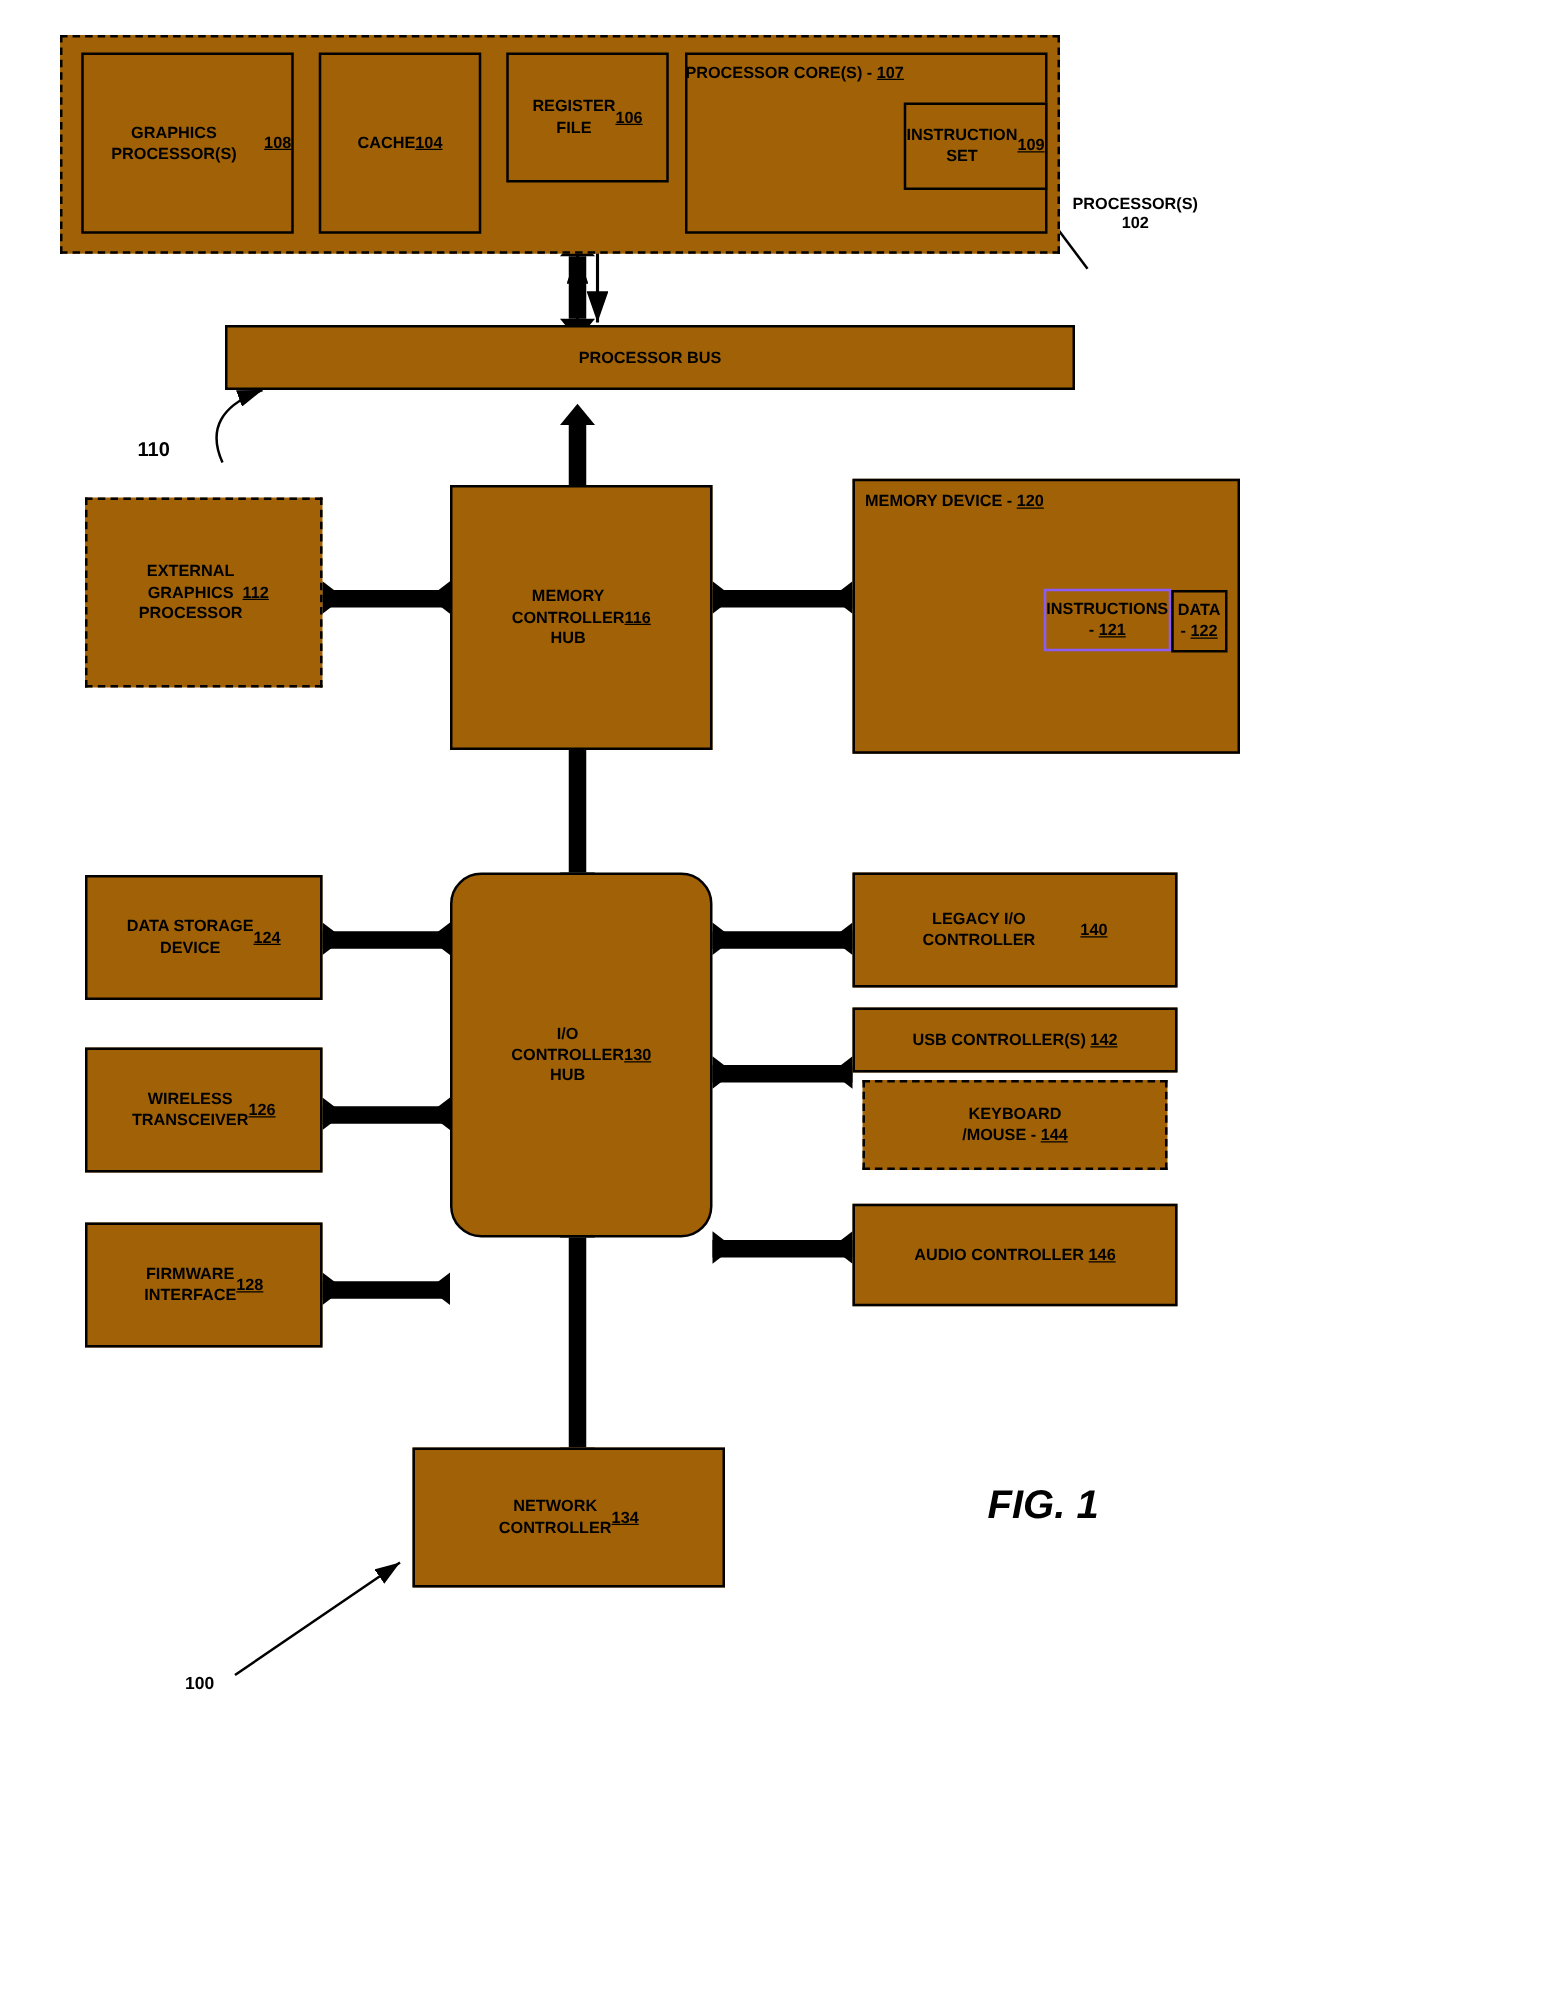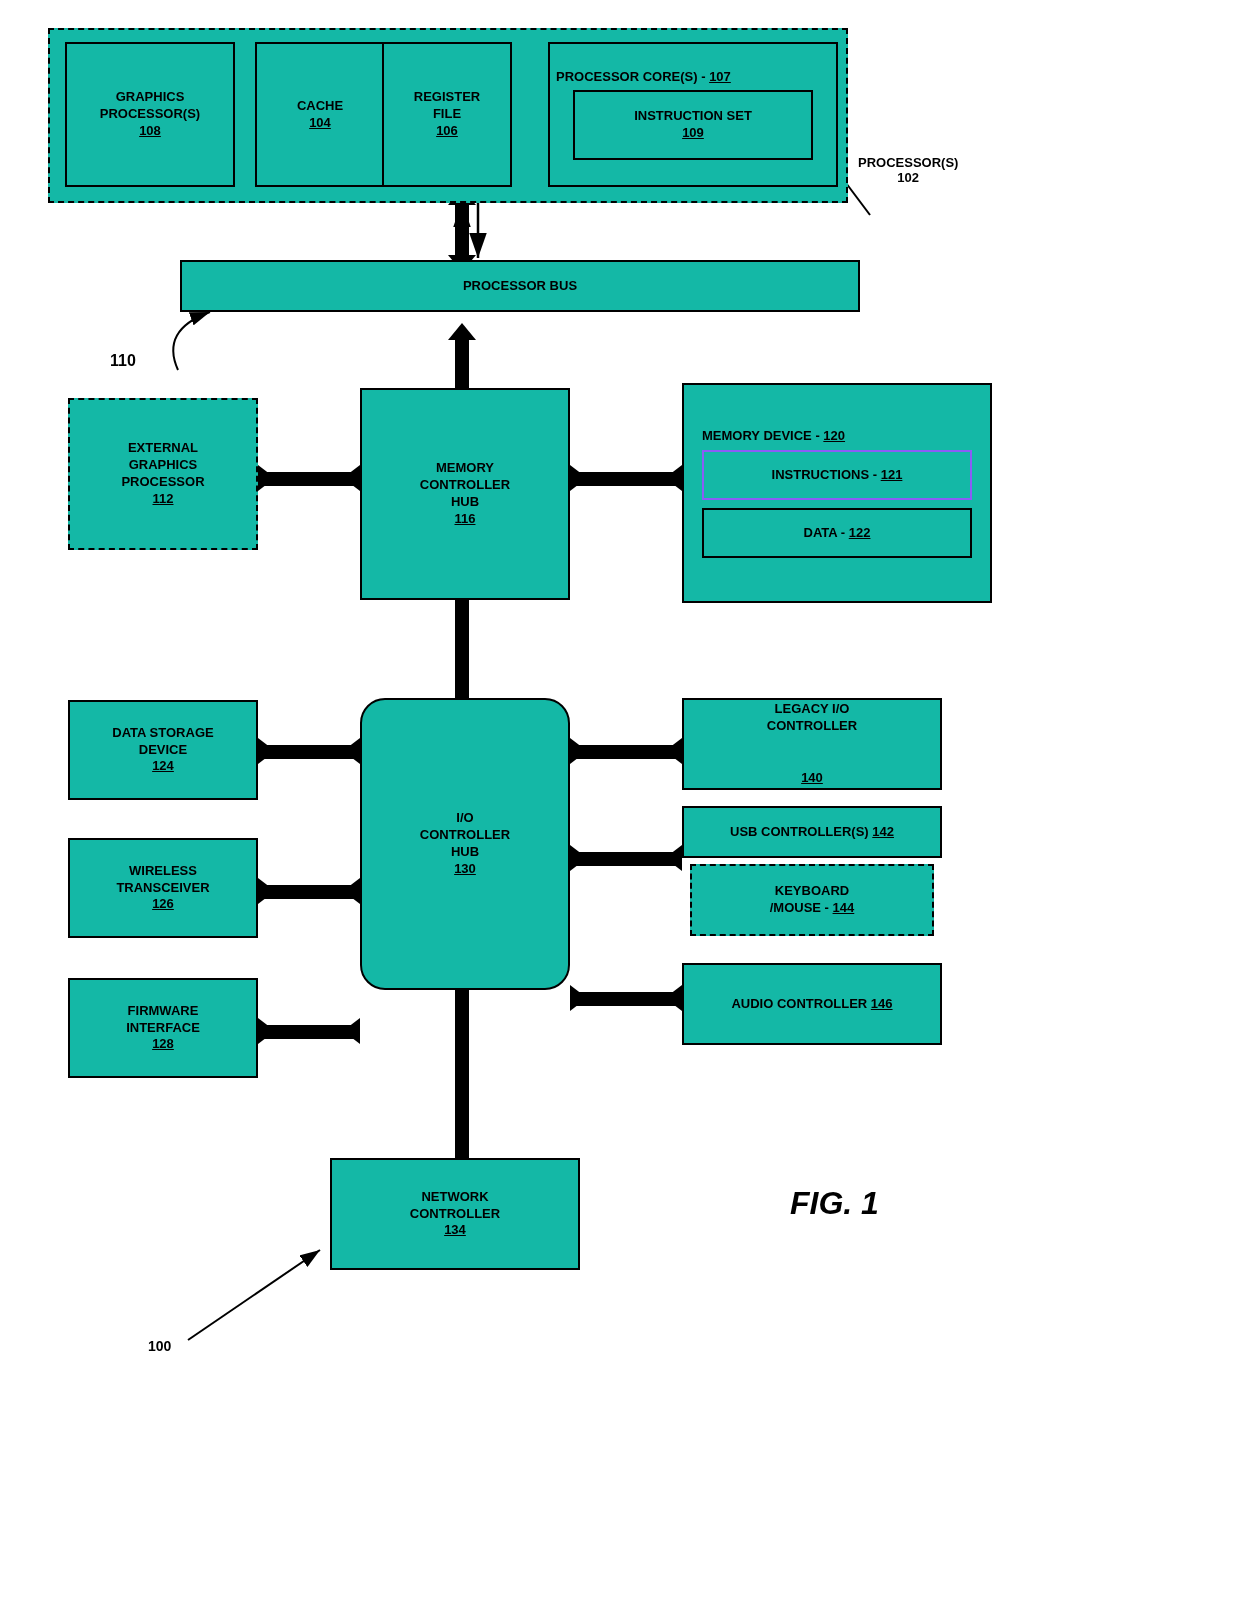--- a/index.html
+++ b/index.html
@@ -13,23 +13,23 @@
     }
     .diagram-container {
       position: relative;
       width: 1240px;
       height: 1605px;
       background: #fff;
     }
     .box {
       position: absolute;
       border: 2px solid #000;
-      background: #14b8a6;
+      background: #a16207;
       display: flex;
-      flex-direction: column;
+      flex-direction: row;
       align-items: center;
       justify-content: center;
       text-align: center;
       font-size: 13px;
       font-weight: bold;
       line-height: 1.3;
     }
     .box.dashed {
       border: 2px dashed #000;
     }
@@ -137,21 +137,21 @@
     <span>GRAPHICS
 PROCESSOR(S)</span>
     <u>108</u>
   </div>
 
   <div class="box" style="left:255px; top:42px; width:130px; height:145px;">
     <span>CACHE</span>
     <u>104</u>
   </div>
 
-  <div class="box" style="left:382px; top:42px; width:130px; height:145px;">
+  <div class="box" style="left:405px; top:42px; width:130px; height:104px;">
     <span>REGISTER<br>FILE</span>
     <u>106</u>
   </div>
 
   <div class="box" style="left:548px; top:42px; width:290px; height:145px; padding:6px;">
     <div style="align-self:flex-start; font-size:13px; font-weight:bold; white-space:nowrap;">PROCESSOR CORE(S) - <u>107</u></div>
 
     <div class="box" style="position:relative; width:240px; height:70px; margin-top:4px; border:2px solid #000;">
       <span>INSTRUCTION SET</span>
       <u>109</u>
@@ -169,21 +169,21 @@
   <div class="box dashed" style="left:68px; top:398px; width:190px; height:152px;">
     <span>EXTERNAL<br>GRAPHICS<br>PROCESSOR</span>
     <u>112</u>
   </div>
 
   <div class="box" style="left:360px; top:388px; width:210px; height:212px;">
     <span>MEMORY<br>CONTROLLER<br>HUB</span>
     <u>116</u>
   </div>
 
-  <div class="box" style="left:682px; top:383px; width:310px; height:220px; padding:18px;">
+  <div class="box" style="left:682px; top:383px; width:310px; height:220px; padding:8px;">
     <div style="align-self:flex-start; font-size:13px; font-weight:bold; white-space:nowrap;">MEMORY DEVICE - <u>120</u></div>
 
     <div class="box" style="position:relative; width:270px; height:50px; margin-top:6px; border:2px solid #8b5cf6;">
       <span>INSTRUCTIONS - <u>121</u></span>
     </div>
 
     <div class="box" style="position:relative; width:270px; height:50px; margin-top:8px; border:2px solid #000;">
       <span>DATA - <u>122</u></span>
     </div>
   </div>

